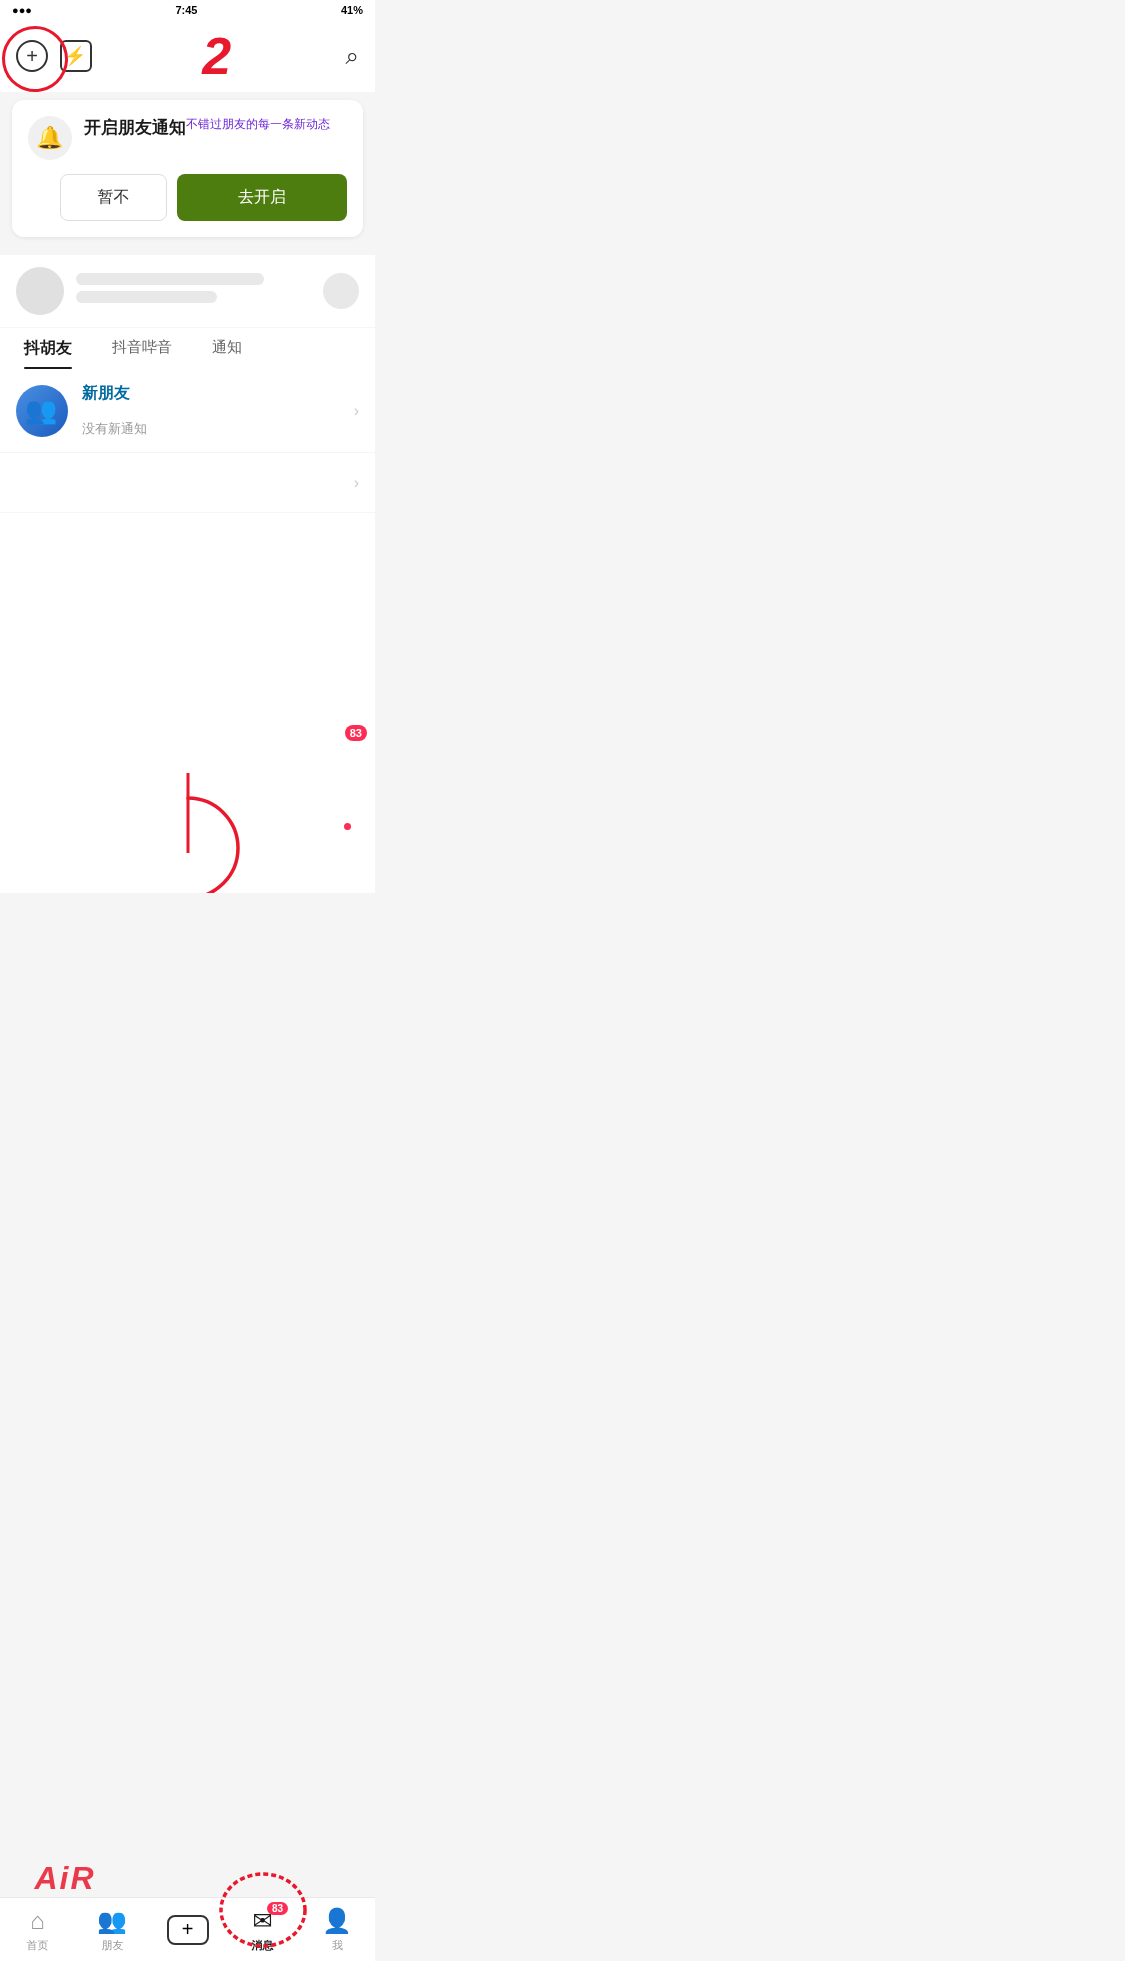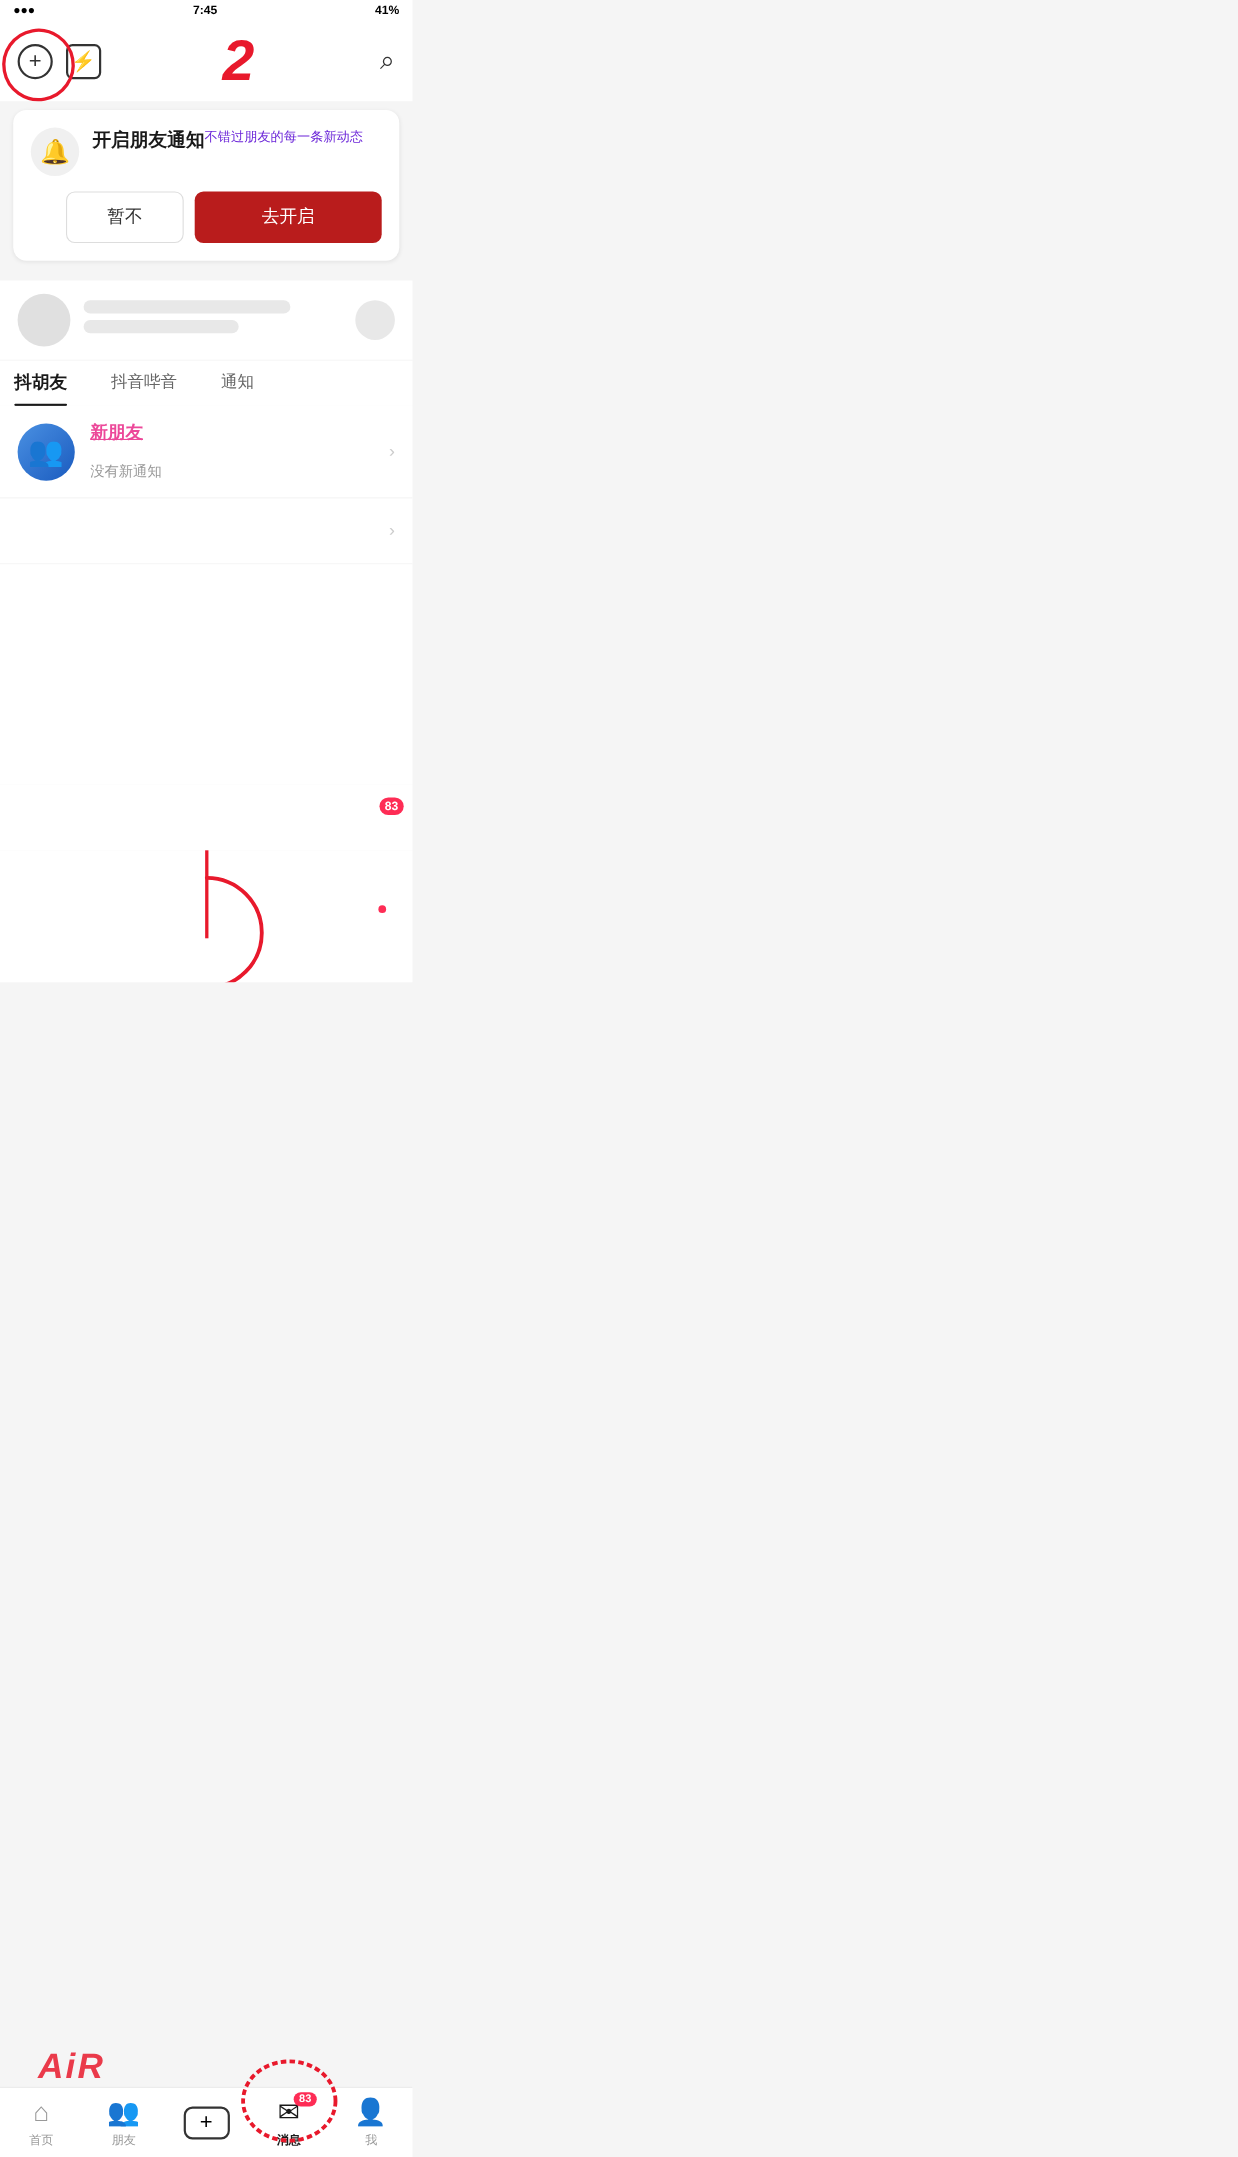--- a/index.html
+++ b/index.html
@@ -140,21 +140,21 @@
       color: #333;
       text-align: center;
       cursor: pointer;
       margin-left: 32px;
     }
     .notif-btn-confirm {
       flex: 1.8;
       padding: 12px;
       border: none;
       border-radius: 8px;
-      background: #b91c1c;
+      background: #4d7c0f;
       font-size: 16px;
       color: #fff;
       text-align: center;
       cursor: pointer;
       font-weight: 500;
     }
     .tab-item {
       font-size: 15px;
       color: #666;
       padding-bottom: 10px;
@@ -201,23 +201,22 @@
     .friend-avatar-icon {
       font-size: 26px;
       color: #fff;
     }
     .friend-info {
       flex: 1;
     }
     .friend-name {
       font-size: 16px;
       font-weight: 600;
-      color: #ec4899;
+      color: #0369a1;
       margin-bottom: 16px;
-      text-decoration: underline;
     }
     .friend-status {
       font-size: 13px;
       color: #999;
     }
     .chevron {
       color: #ccc;
       font-size: 16px;
     }
     
@@ -341,21 +340,21 @@
       height: 12px;
       background: #e8e8e8;
       border-radius: 6px;
       margin-bottom: 6px;
     }
     .blurred-line.short { width: 60%; }
     .blurred-line.medium { width: 80%; }
     
     .section-label-row {
       background: #fff;
-      padding: 10px 13px 0;
+      padding: 10px 24px 0;
       display: flex;
       gap: 20px;
     }
     .content-spacer { height: 10px; background: #f5f5f5; }
     
     .air-watermark {
       position: fixed;
       bottom: 64px;
       left: 0;
       width: 130px;

